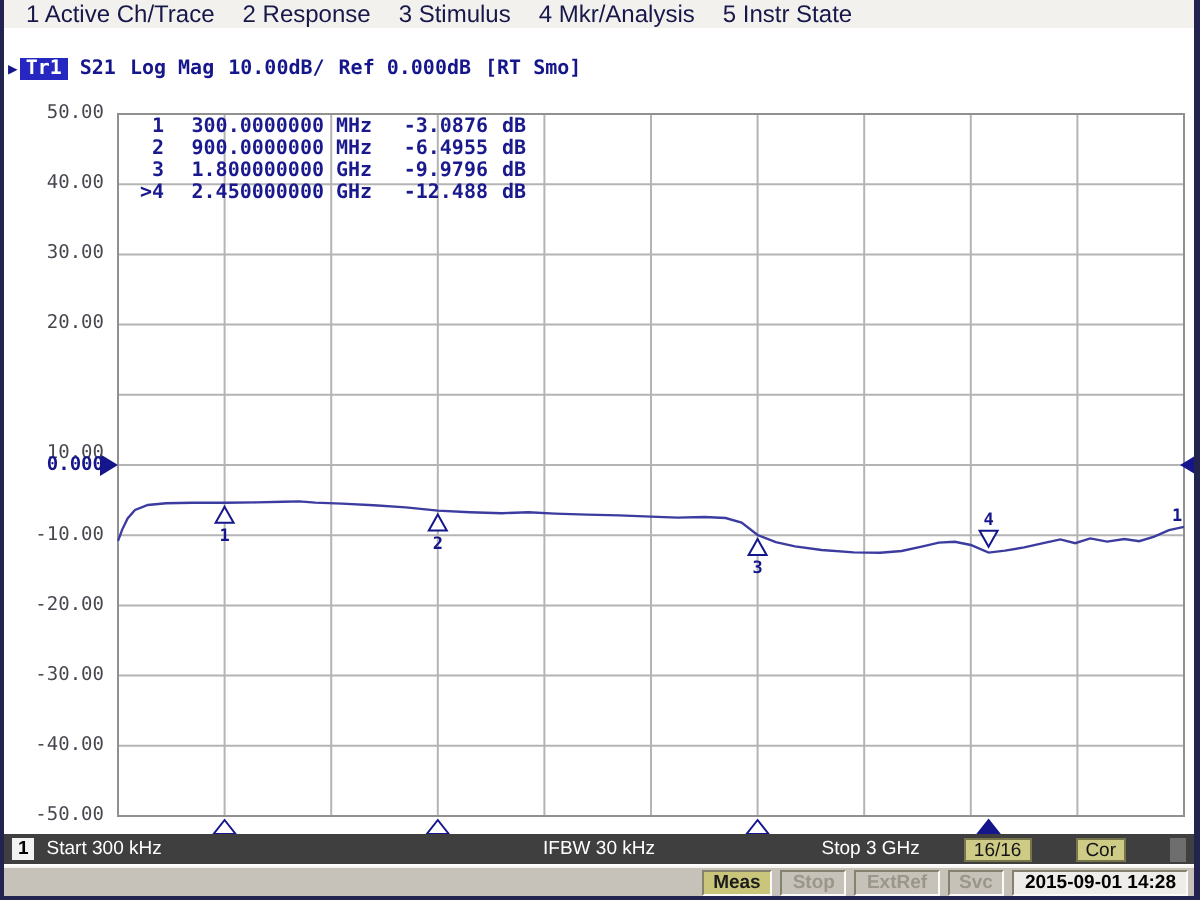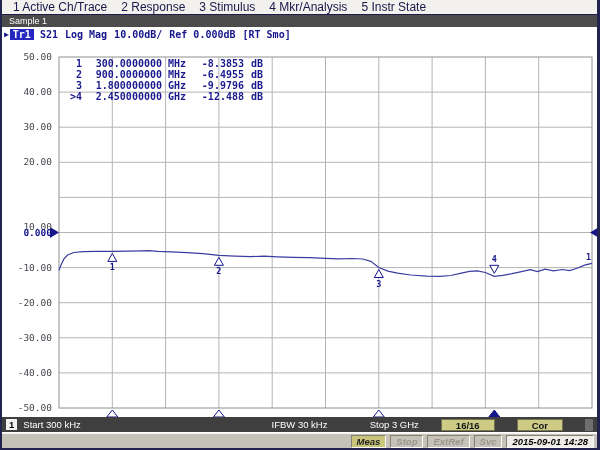--- a/index.html
+++ b/index.html
@@ -38,49 +38,46 @@
   .mk-unit{width:30px;padding-left:6px;}
   .mk-val{width:52px;text-align:right;}
   .mk-vunit{width:20px;padding-left:6px;text-align:center;}
   
   .chanbar{position:absolute;left:0;top:417px;width:100%;height:15px;background:#3f3f3f;
     color:#fff;font-size:9.5px;display:flex;align-items:center;}
   .ch-num{background:#f2f2f2;color:#000;font-weight:bold;height:11px;line-height:11px;
     padding:0 3px;margin-left:4px;margin-right:6px;}
   .ch-center{position:absolute;left:50%;transform:translateX(-50%);}
   .ch-right{position:absolute;right:4px;display:flex;align-items:center;gap:22px;}
-  .khaki{background:#cecb87;color:#141414;font-weight:bold;height:12px;line-height:11px;
-    padding:0 14px;border:1px solid #77754a;}
+  .khaki{background:#cecb87;color:#141414;font-weight:normal;height:12px;line-height:11px;
+    padding:0 4px;border:1px solid #77754a;}
   .ch-grip{width:8px;height:12px;background:#6e6e6e;}
   
   .statusbar{position:absolute;left:0;top:433px;width:100%;height:15px;background:#c6c2b9;
     border-top:1px solid #f7f5f0;display:flex;align-items:center;justify-content:flex-end;
-    gap:4px;padding-right:3px;font-size:9.5px;font-weight:bold;font-style:italic;}
+    gap:4px;padding-right:3px;font-size:9.5px;font-weight:bold;}
   .st-box{height:13px;line-height:12px;padding:0 5px;
     border:1px solid;border-color:#85816f #fbfaf6 #fbfaf6 #85816f;}
   .st-on{background:#c9c67c;color:#1c1c1c;}
   .st-off{background:#c6c2b9;color:#9b9689;}
   .st-date{background:#efede9;color:#000;}
 </style>
 </head>
 <body>
 
 <div class="screen">
 
   <div class="menubar">
     <span>1 Active Ch/Trace</span>
     <span>2 Response</span>
     <span>3 Stimulus</span>
     <span>4 Mkr/Analysis</span>
     <span>5 Instr State</span>
   </div>
 
-  <div class="titlebar">
-    <span>Sample 1</span>
-  </div>
 
   <div class="traceline">
     <span class="tr-arrow">▶</span>
     <span class="tr-badge">Tr1</span>
     <span class="seg">S21</span>
     <span class="seg">Log Mag</span>
     <span class="seg">10.00dB/</span>
     <span class="seg">Ref 0.000dB</span>
     <span class="seg">[RT Smo]</span>
   </div>
@@ -131,21 +128,21 @@
       <div class="ylab" style="top: 205px; left: 0px; margin-top: 16px;">10.00</div>
       <div class="ylab ref" style="top: 226.5px; left: 0px;">0.000</div>
       <div class="ylab" style="top: 261.6px; left: 0px;">-10.00</div>
       <div class="ylab" style="top: 296.7px; left: 0px;">-20.00</div>
       <div class="ylab" style="top: 331.8px; left: 0px;">-30.00</div>
       <div class="ylab" style="top: 366.9px; left: 0px;">-40.00</div>
       <div class="ylab" style="top: 402px; left: 0px;">-50.00</div>
     </div>
 
   <div class="mkrtable" id="mkrtable">
-      <div class="mkrrow"><span class="mk-num">1</span><span class="mk-freq">300.0000000</span><span class="mk-unit">MHz</span><span class="mk-val">-8.3853</span><span class="mk-vunit">dB</span></div>
+      <div class="mkrrow"><span class="mk-num">1</span><span class="mk-freq">300.0000000</span><span class="mk-unit">MHz</span><span class="mk-val">-3.0876</span><span class="mk-vunit">dB</span></div>
       <div class="mkrrow"><span class="mk-num">2</span><span class="mk-freq">900.0000000</span><span class="mk-unit">MHz</span><span class="mk-val">-6.4955</span><span class="mk-vunit">dB</span></div>
       <div class="mkrrow"><span class="mk-num">3</span><span class="mk-freq">1.800000000</span><span class="mk-unit">GHz</span><span class="mk-val">-9.9796</span><span class="mk-vunit">dB</span></div>
       <div class="mkrrow"><span class="mk-num">&gt;4</span><span class="mk-freq">2.450000000</span><span class="mk-unit">GHz</span><span class="mk-val">-12.488</span><span class="mk-vunit">dB</span></div>
     </div>
 
   <div class="chanbar">
     <span class="ch-num">1</span>
     <span>Start 300 kHz</span>
     <span class="ch-center">IFBW 30 kHz</span>
     <span class="ch-right">

